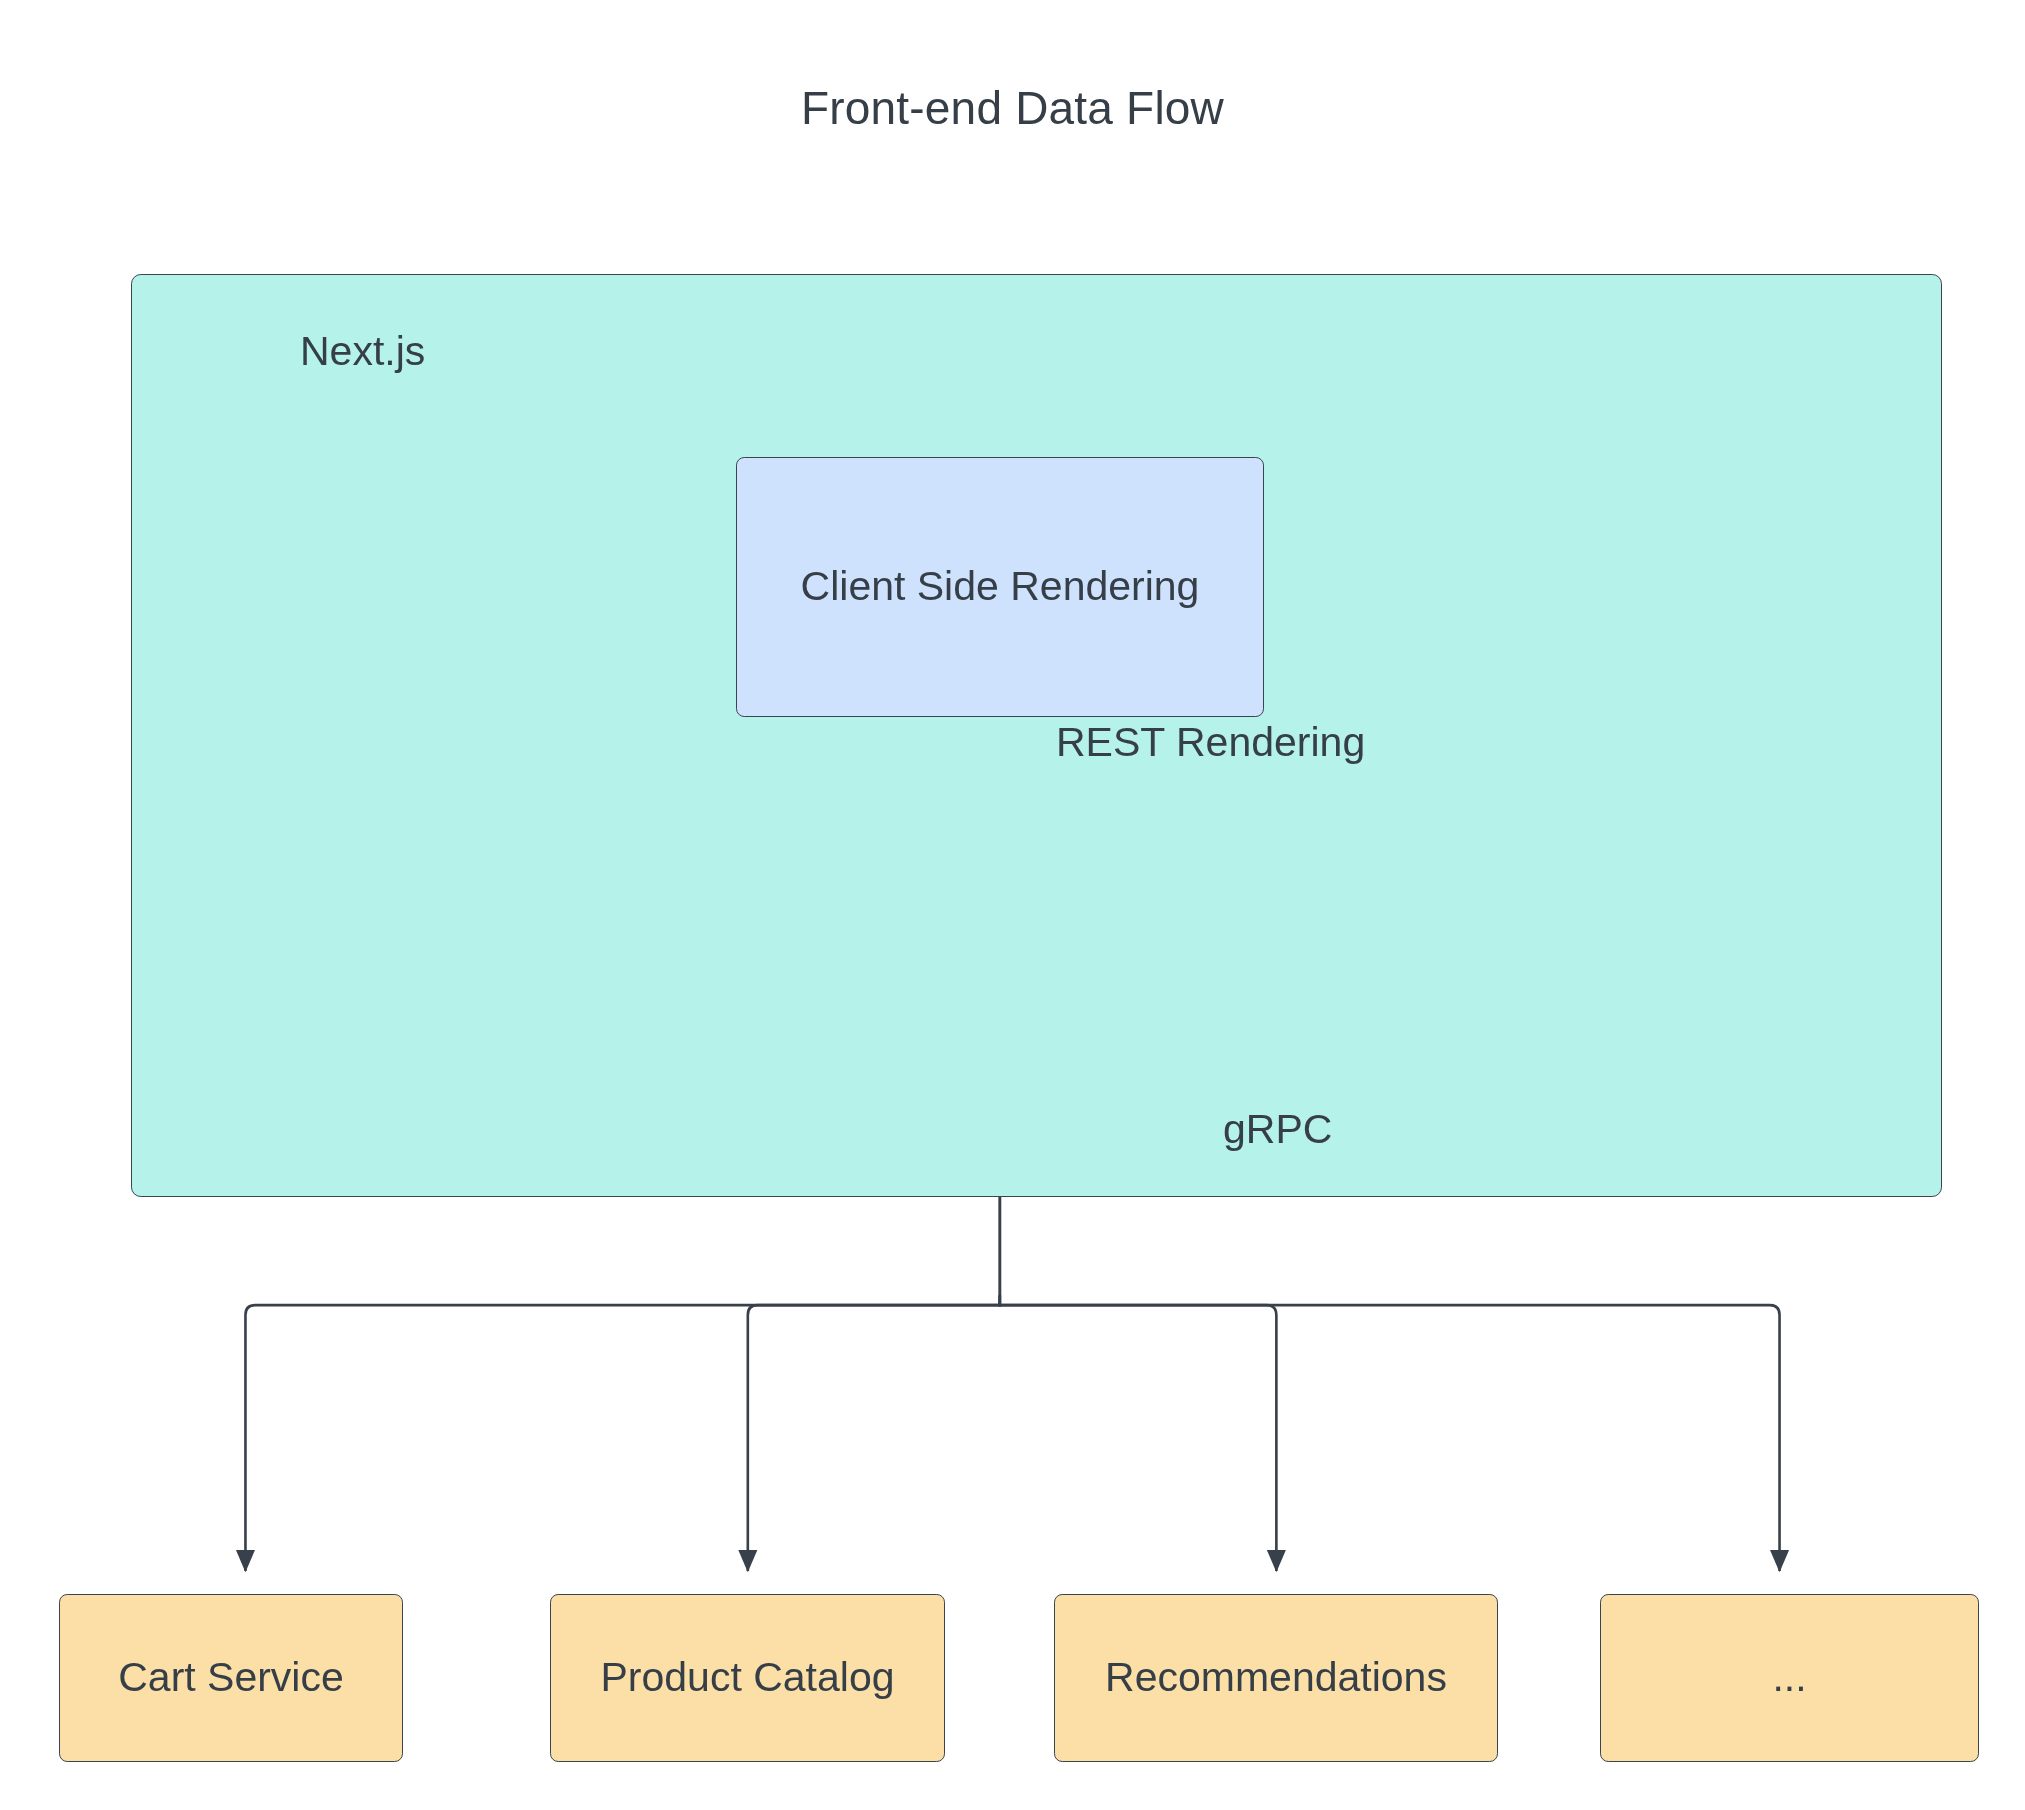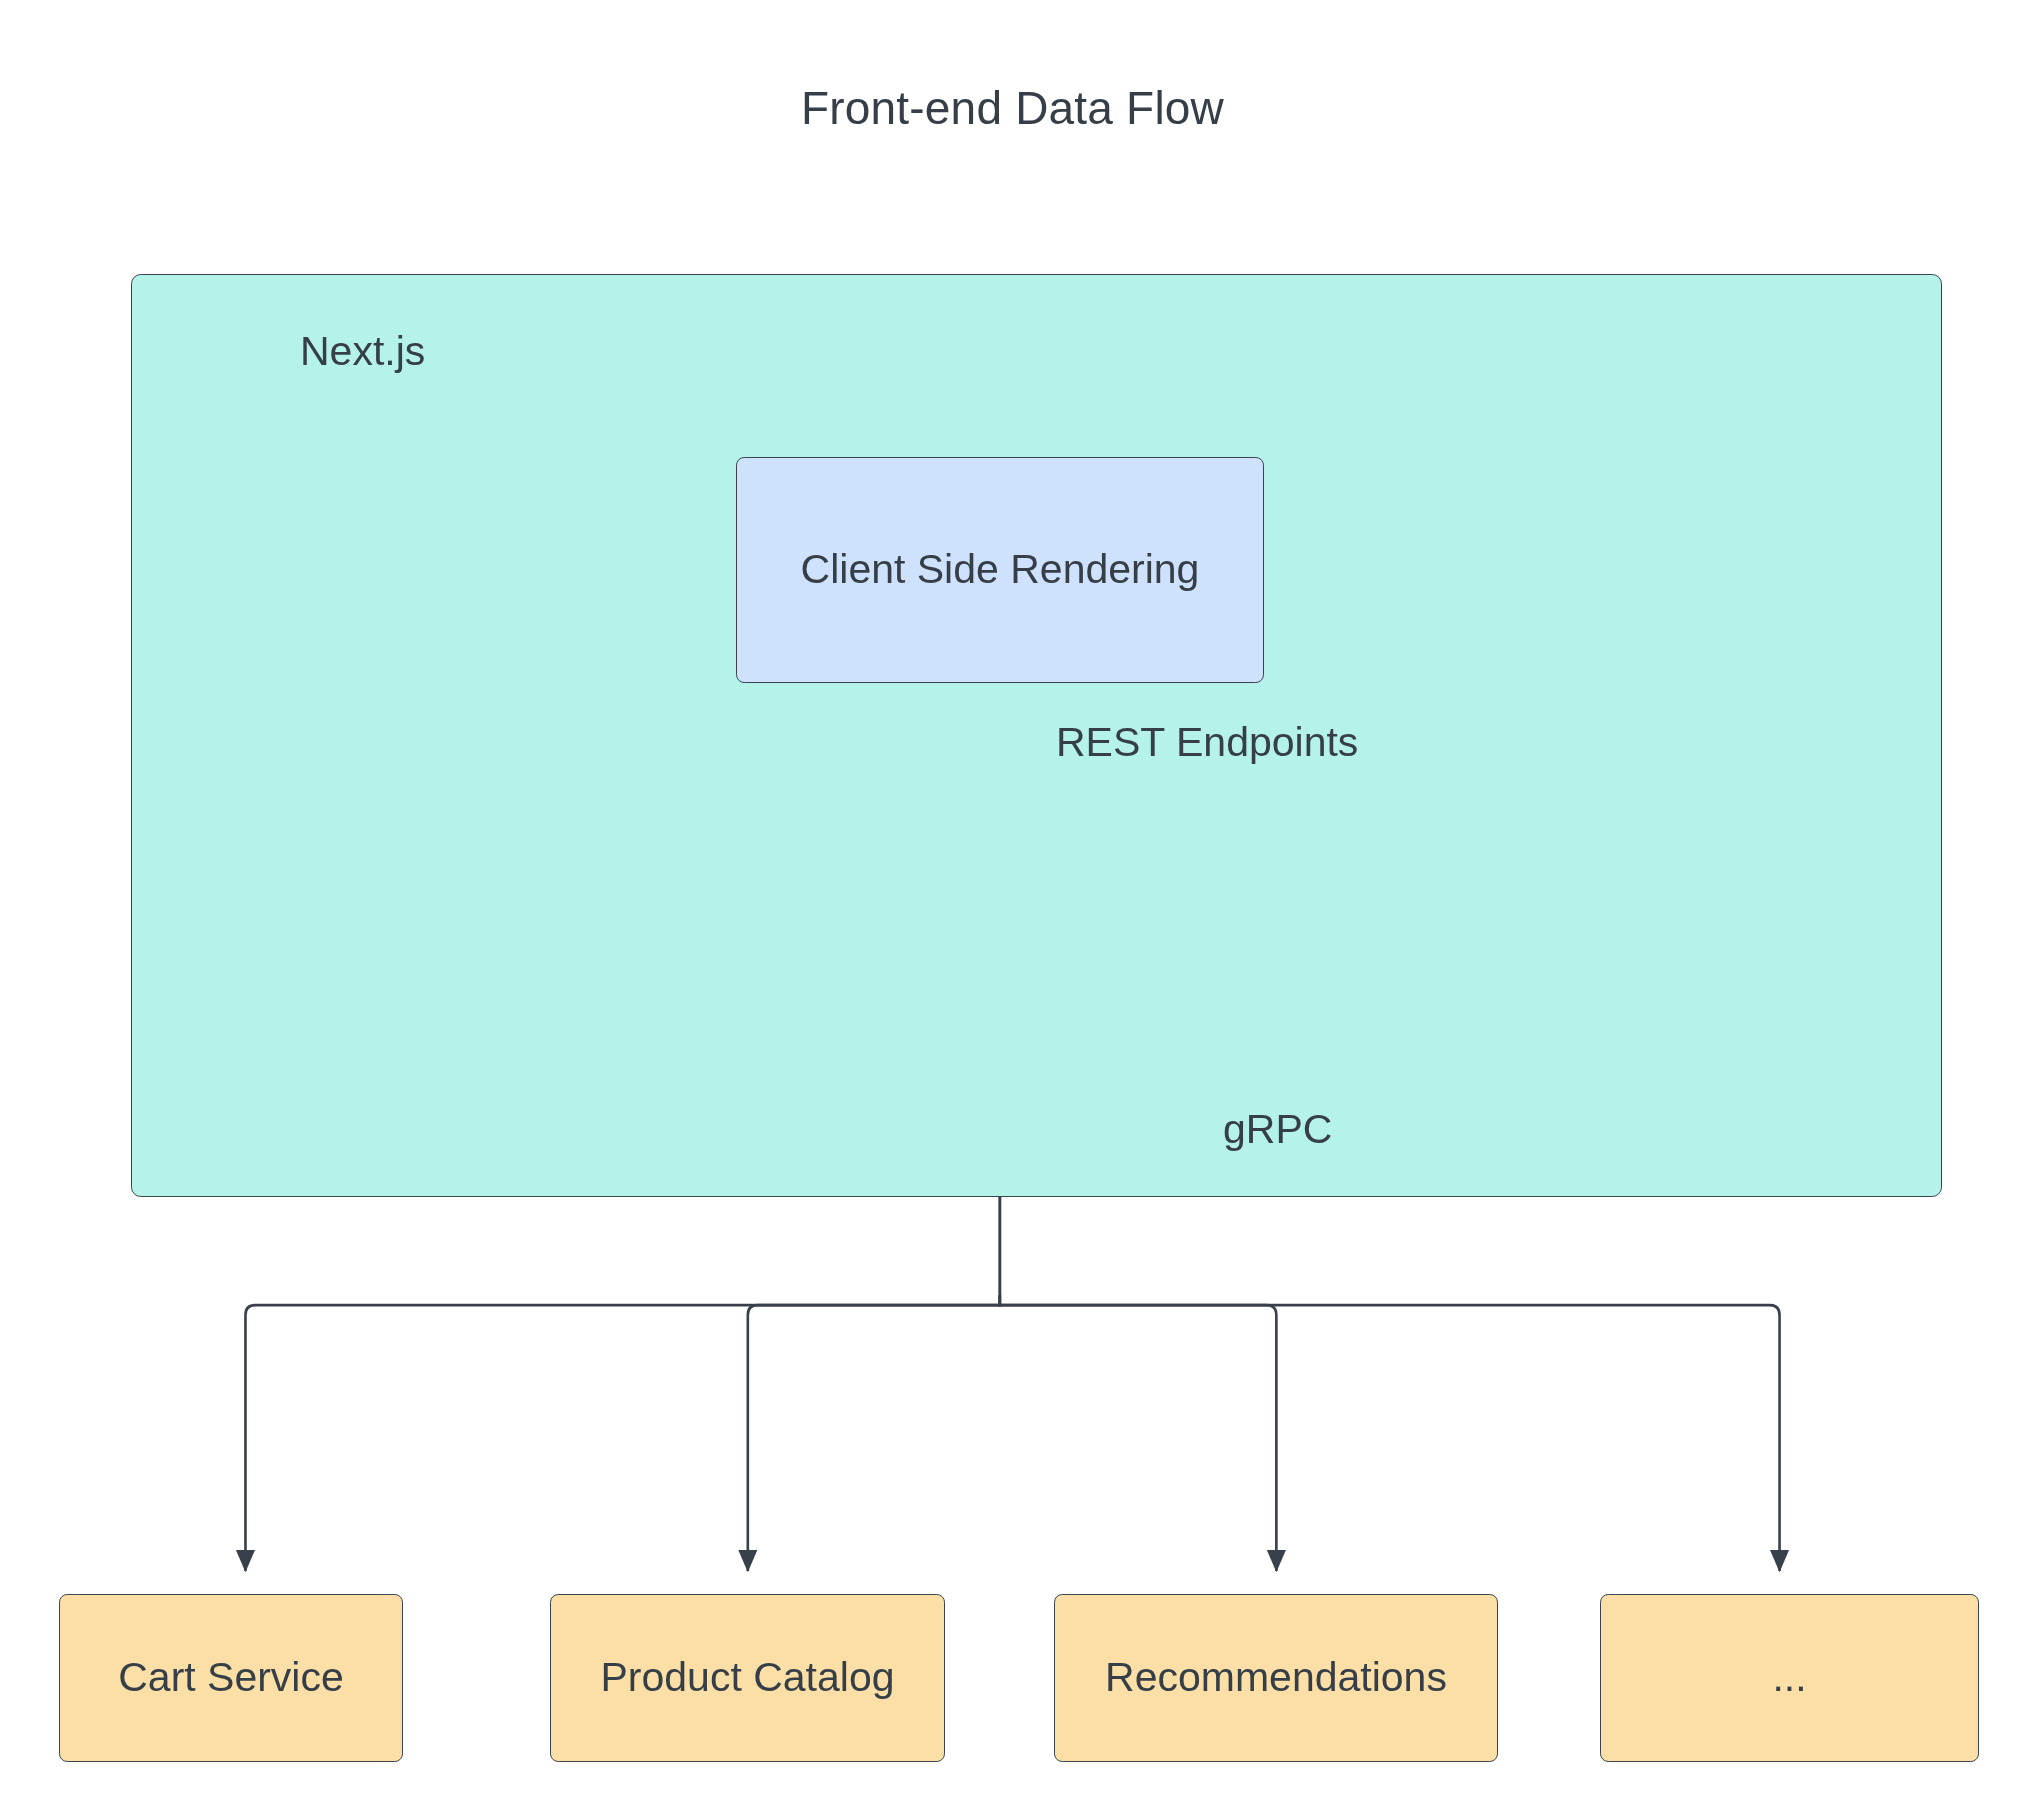--- a/index.html
+++ b/index.html
@@ -79,21 +79,21 @@
     padding-left: 168px;
   }
   
   .node.blue {
     background: #cfe2fd;
   }
   #node-csr {
     left: 736px;
     top: 457px;
     width: 528px;
-    height: 226px;
+    height: 260px;
   }
   #node-api-routes {
     left: 736px;
     top: 831px;
     width: 528px;
     height: 211px;
   }
   
   .node.orange {
     background: #fbdfa6;
@@ -169,21 +169,21 @@
 
   <div class="node" id="subgraph-nextjs">
     <div class="subgraph-label">Next.js</div>
   </div>
 
   <div class="node blue" id="node-csr">
     <span>Client Side Rendering</span>
   </div>
 
 
-  <div class="edge-label" id="edge-label-rest">REST Endpoints</div>
+  <div class="edge-label" id="edge-label-rest">REST Rendering</div>
 
   <div class="edge-label" id="edge-label-grpc">gRPC</div>
 
   <div class="node orange" id="node-cart">
     <span>Cart Service</span>
   </div>
 
   <div class="node orange" id="node-catalog">
     <span>Product Catalog</span>
   </div>

